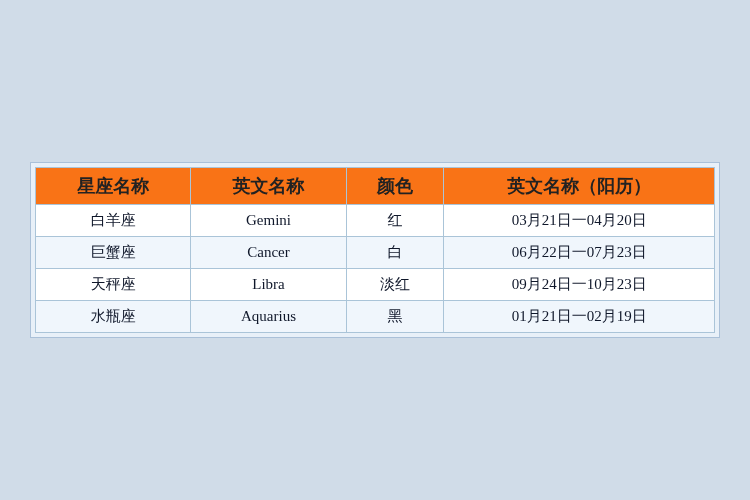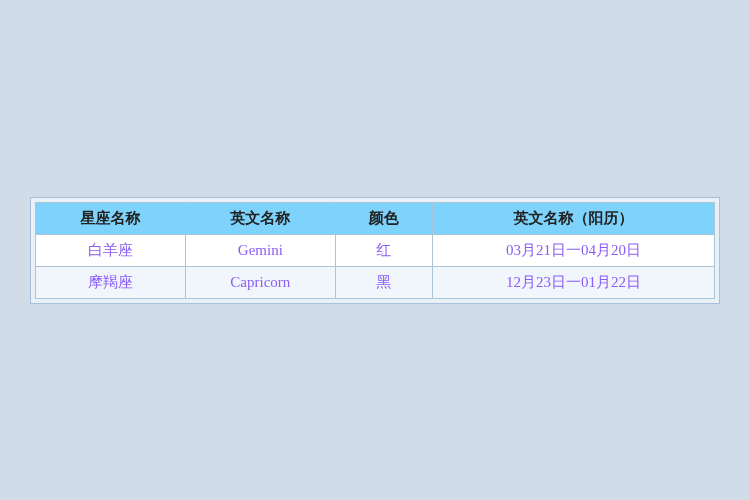--- a/index.html
+++ b/index.html
@@ -30,29 +30,29 @@
     }
 
     th, td {
       border: 1px solid #aac4d8;
       text-align: center;
       padding: 6px 12px;
       font-size: 15px;
     }
 
     thead tr th {
-      background-color: #7dd3fc;
+      background-color: #f97316;
       color: #222;
       font-weight: bold;
-      font-size: 15px;
+      font-size: 18px;
     }
 
     tbody tr td {
       background-color: #ffffff;
-      color: #8b5cf6;
+      color: #0f172a;
     }
 
     tbody tr:nth-child(even) td {
       background-color: #f0f6fc;
     }
   </style>
 </head>
 <body>
 
 <div class="table-container">
@@ -66,20 +66,32 @@
       </tr>
     </thead>
     <tbody id="table-body">
     <tr>
           <td>白羊座</td>
           <td>Gemini</td>
           <td>红</td>
           <td>03月21日一04月20日</td>
         </tr>
         <tr>
-          <td>摩羯座</td>
-          <td>Capricorn</td>
+          <td>巨蟹座</td>
+          <td>Cancer</td>
+          <td>白</td>
+          <td>06月22日一07月23日</td>
+        </tr>
+        <tr>
+          <td>天秤座</td>
+          <td>Libra</td>
+          <td>淡红</td>
+          <td>09月24日一10月23日</td>
+        </tr>
+        <tr>
+          <td>水瓶座</td>
+          <td>Aquarius</td>
           <td>黑</td>
-          <td>12月23日一01月22日</td>
+          <td>01月21日一02月19日</td>
         </tr>
       </tbody>
   </table>
 </div>
 
 </body></html>

